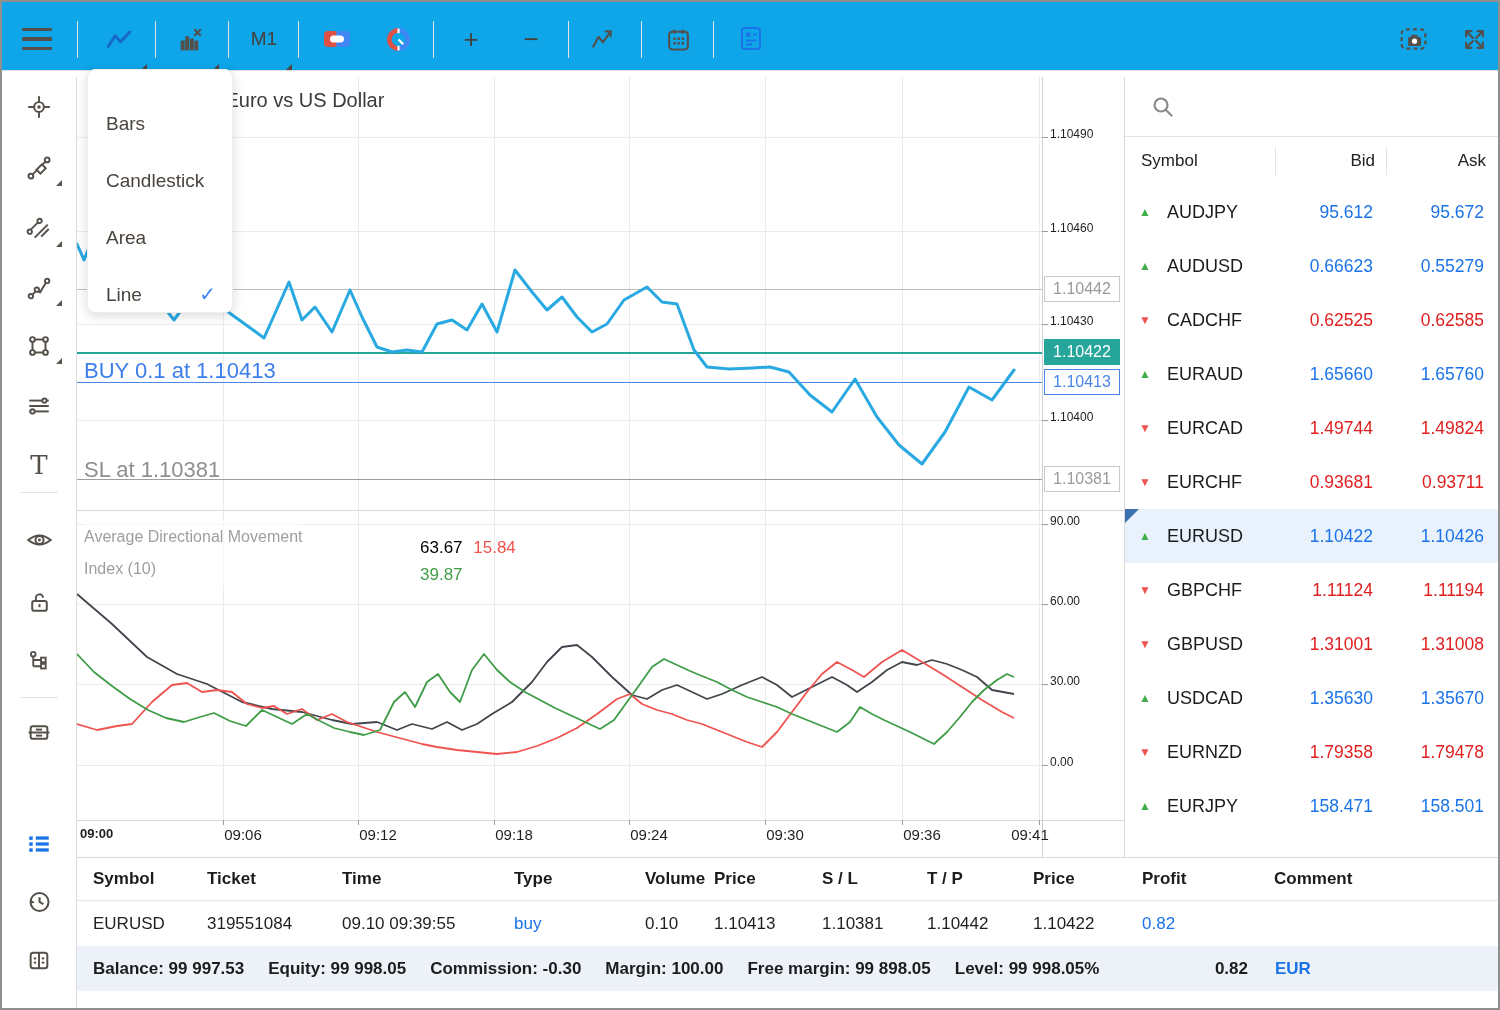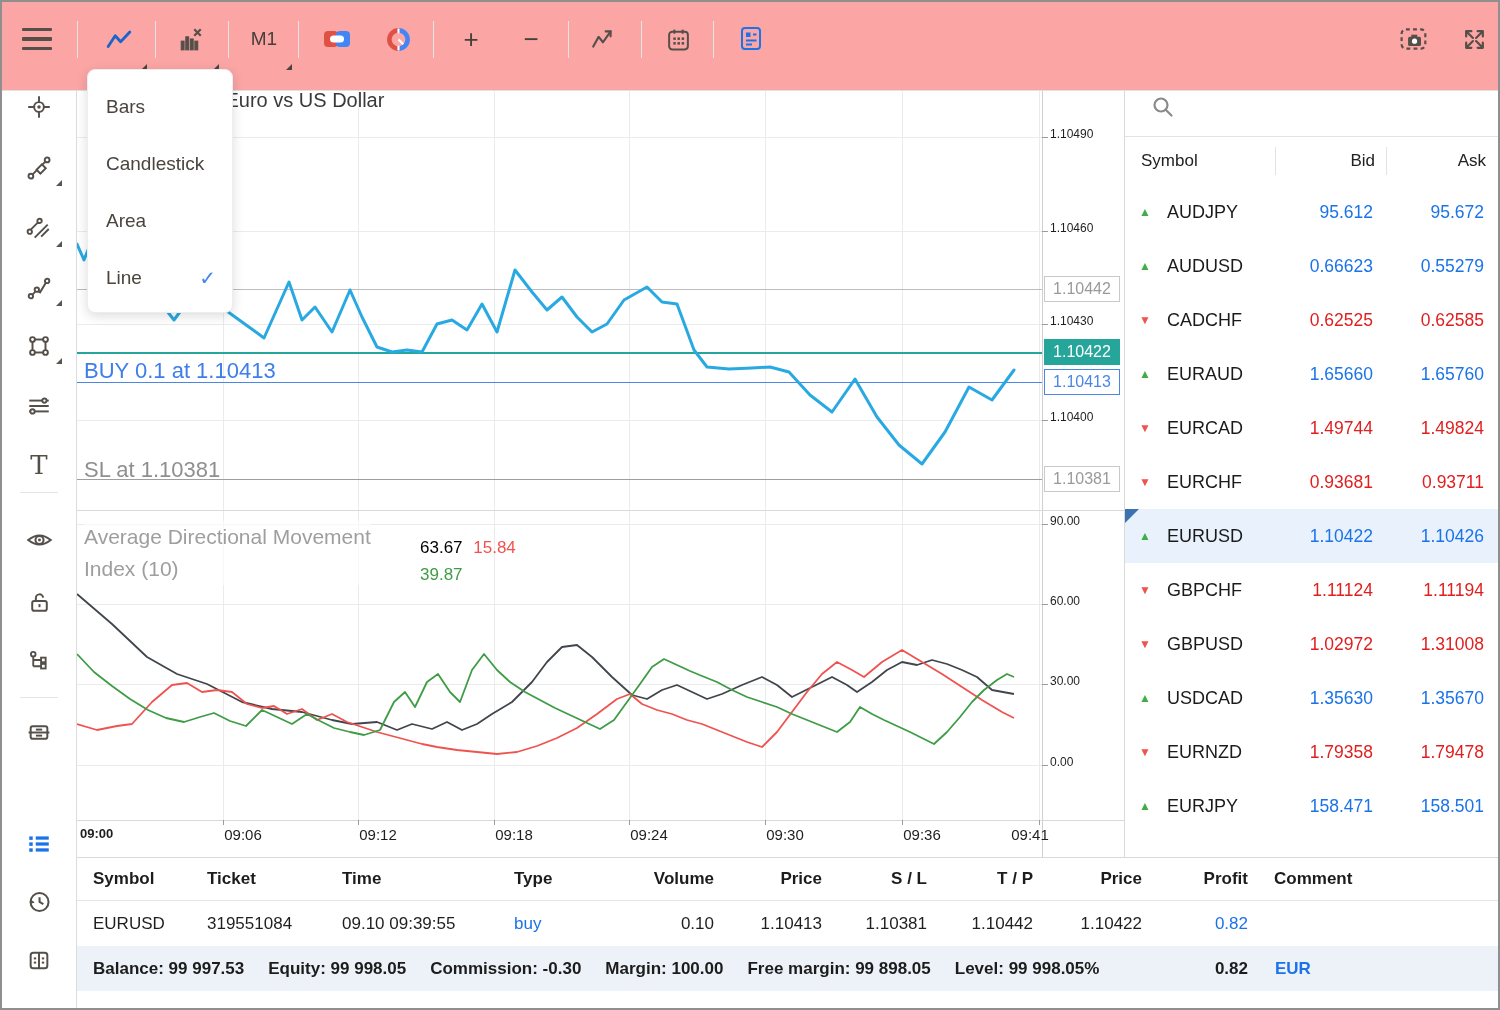--- a/index.html
+++ b/index.html
@@ -1,20 +1,20 @@
 <!DOCTYPE html>
 <html><head>
 <meta charset="utf-8">
 <style>
   *{margin:0;padding:0;box-sizing:border-box}
   body{background:#666;font-family:"Liberation Sans","DejaVu Sans",sans-serif;}
   .app{position:relative;width:1500px;height:1010px;background:#fff;border:2px solid #8f8f8f;overflow:hidden;color:#1e1e1e}
   svg{display:block}
   
-  .toolbar{position:absolute;left:0;top:0;width:100%;height:89px;background:#fca5a5;border-bottom:1px solid #e0e0e0;z-index:15}
+  .toolbar{position:absolute;left:0;top:0;width:100%;height:69px;background:#0ea5e9;border-bottom:1px solid #e0e0e0;z-index:15}
   .tbtn{position:absolute;top:15px;width:44px;height:44px;border:0;background:transparent;display:flex;align-items:center;justify-content:center;cursor:pointer}
   .tsep{position:absolute;top:19px;width:1px;height:37px;background:#e4e4e4}
   .burger{display:flex;flex-direction:column;gap:6px}
   .burger i{display:block;width:30px;height:3.5px;background:#554f49;border-radius:1px}
   .tf-label{font-size:19px;font-weight:500;color:#46403a}
   .plusminus{font-size:26px;color:#46403a;font-weight:400}
   .tb-caret{position:absolute;width:0;height:0;border-bottom:6px solid #4a443e;border-left:6px solid transparent;z-index:5}
   
   .sidebar{position:absolute;left:0;top:75px;width:75px;height:935px;background:#fff;border-right:1px solid #dcdcdc;z-index:12}
   .sbtn{position:absolute;left:15px;width:44px;height:44px;border:0;background:transparent;display:flex;align-items:center;justify-content:center;cursor:pointer}
@@ -31,25 +31,25 @@
   .pax{position:absolute;left:1048px;font-size:12px;color:#1e1e1e;z-index:6}
   .ptick{position:absolute;left:1040px;width:6px;height:1px;background:#9a9a9a;z-index:6}
   .badge{position:absolute;left:1042px;width:76px;height:26px;line-height:24px;text-align:center;font-size:16px;background:#fff;z-index:7}
   .badge.gray{border:1px solid #c9c9c9;color:#9a9a9a}
   .badge.blue{border:1px solid #4a86e8;color:#4a86e8}
   .badge.teal{background:#26a69a;color:#fff;border:1px solid #26a69a}
   .sep-h{position:absolute;height:1px;background:#d9d9d9;z-index:6}
   .time-label{position:absolute;top:824px;font-size:15px;color:#1e1e1e;transform:translateX(-50%);z-index:6}
   .time-label.first{transform:none;font-weight:700;font-size:13px}
   .ttick{position:absolute;top:818px;width:1px;height:5px;background:#9a9a9a;z-index:6}
-  .ind-label{position:absolute;left:82px;top:519px;font-size:21px;color:#9e9e9e;line-height:32px;z-index:5;background:rgba(255,255,255,.6)}
+  .ind-label{position:absolute;left:82px;top:519px;font-size:16px;color:#9e9e9e;line-height:32px;z-index:5;background:rgba(255,255,255,.6)}
   .ind-vals{position:absolute;left:418px;top:536px;font-size:17px;z-index:5}
   
   .dropdown{position:absolute;left:85px;top:67px;width:146px;height:244px;background:#fff;border:1px solid #ededed;border-radius:8px;box-shadow:0 3px 12px rgba(0,0,0,.14);z-index:30;padding-top:8px}
-  .dd-item{position:relative;height:57px;display:flex;align-items:center;padding-left:18px;font-size:19px;color:#4a443e;cursor:pointer}
+  .dd-item{position:relative;height:57px;display:flex;align-items:flex-end;padding-left:18px;font-size:19px;color:#4a443e;cursor:pointer}
   .dd-check{position:absolute;right:16px;color:#4285f4;font-size:20px;font-weight:700}
   
   .mwatch{position:absolute;left:1122px;top:75px;width:378px;height:780px;background:#fff;border-left:1px solid #d9d9d9;z-index:8}
   .mw-search{position:relative;height:60px;border-bottom:1px solid #e3e3e3;display:flex;align-items:center;padding-left:26px;gap:14px}
   .mw-search input{border:0;outline:none;font-size:20px;color:#333;width:280px;font-family:inherit}
   .mw-search input::placeholder{color:#98a0a8}
   .mw-head{position:relative;height:48px;display:grid;grid-template-columns:134px 100px 111px;align-items:center;padding:0 17px 0 16px;font-size:17px;color:#222}
   .mw-head .c2,.mw-head .c3{text-align:right}
   .mw-vdiv{position:absolute;top:10px;width:1px;height:28px;background:#e3e3e3}
   .mw-row{position:relative;height:54px;display:grid;grid-template-columns:28px 106px 100px 111px;align-items:center;padding:0 17px 0 14px;cursor:pointer}
@@ -60,21 +60,21 @@
   .mw-row.down .arrow{color:#ef5350}
   .mw-row.up .bid,.mw-row.up .ask{color:#1a73e8}
   .mw-row.down .bid,.mw-row.down .ask{color:#e02020}
   .mw-row.selected{background:#e9f2fc}
   .mw-row.selected::before{content:"";position:absolute;left:0;top:0;border-top:14px solid #3c72b0;border-right:14px solid transparent}
   
   .trade-panel{position:absolute;left:75px;top:855px;width:1425px;height:153px;background:#fff;border-top:1px solid #d9d9d9;z-index:9}
   .tp-grid{display:grid;grid-template-columns:114px 135px 172px 131px 69px 108px 105px 106px 109px 106px 1fr;padding-left:16px;align-items:center}
   .tp-head{height:43px;border-bottom:1px solid #e6e6e6;font-size:17px;font-weight:600;color:#1c1c1c}
   .tp-row{height:45px;font-size:17px;color:#1f1f1f}
-  .tp-grid .r{text-align:right}
+  .tp-grid .r{text-align:left}
   .tp-grid .cmt{padding-left:26px}
   .blue-txt{color:#1a73e8}
   .acc-bar{position:absolute;left:0;top:88px;width:1425px;height:45px;background:#ecf2f8;display:flex;align-items:center;gap:24px;padding-left:16px;font-size:17px;font-weight:600;color:#1c1c1c}
   .acc-profit{position:absolute;left:1095px;width:76px;text-align:right;font-size:17px;font-weight:600;color:#1c1c1c}
   .acc-cur{position:absolute;left:1198px;font-size:17px;font-weight:600;color:#1a73e8}
 </style>
 </head>
 <body>
 
 <div class="app">
@@ -516,21 +516,21 @@
       </div>
     <div class="mw-row down">
         <span class="arrow">▼</span>
         <span class="sym">GBPCHF</span>
         <span class="bid">1.11124</span>
         <span class="ask">1.11194</span>
       </div>
     <div class="mw-row down">
         <span class="arrow">▼</span>
         <span class="sym">GBPUSD</span>
-        <span class="bid">1.02972</span>
+        <span class="bid">1.31001</span>
         <span class="ask">1.31008</span>
       </div>
     <div class="mw-row up">
         <span class="arrow">▲</span>
         <span class="sym">USDCAD</span>
         <span class="bid">1.35630</span>
         <span class="ask">1.35670</span>
       </div>
     <div class="mw-row down">
         <span class="arrow">▼</span>

